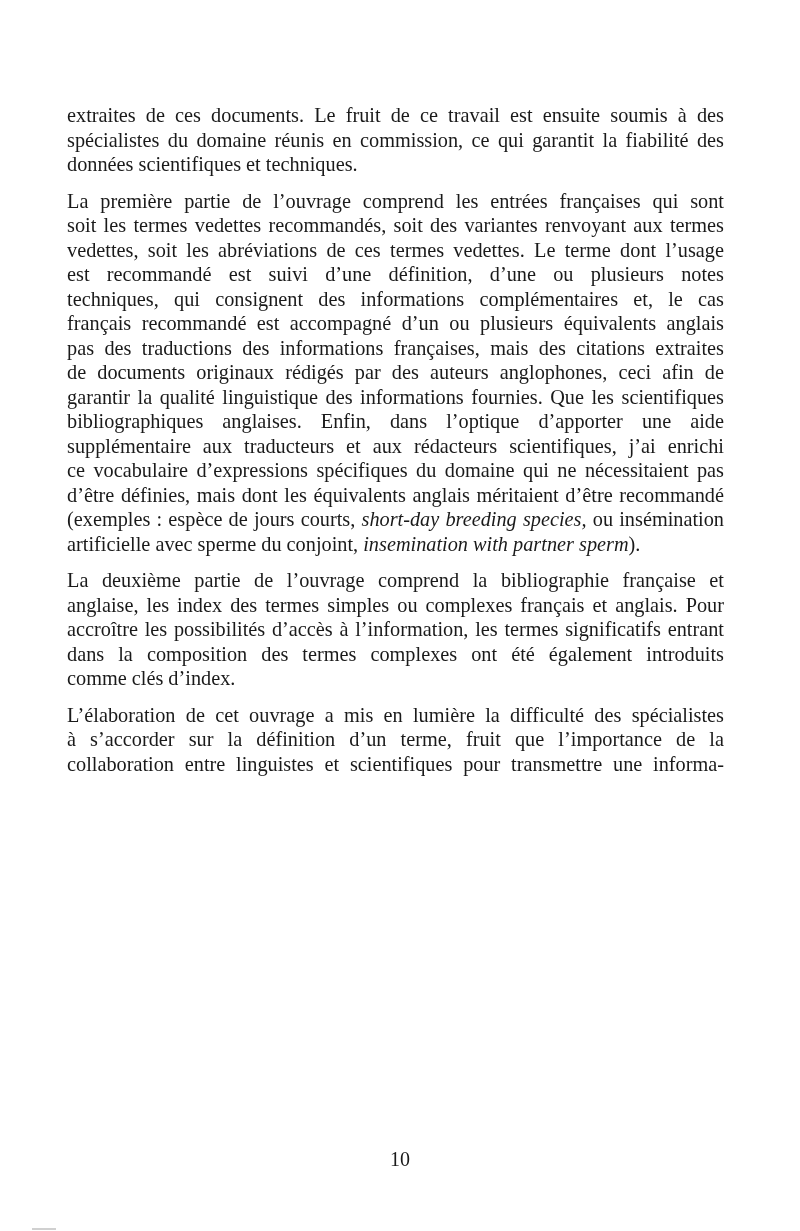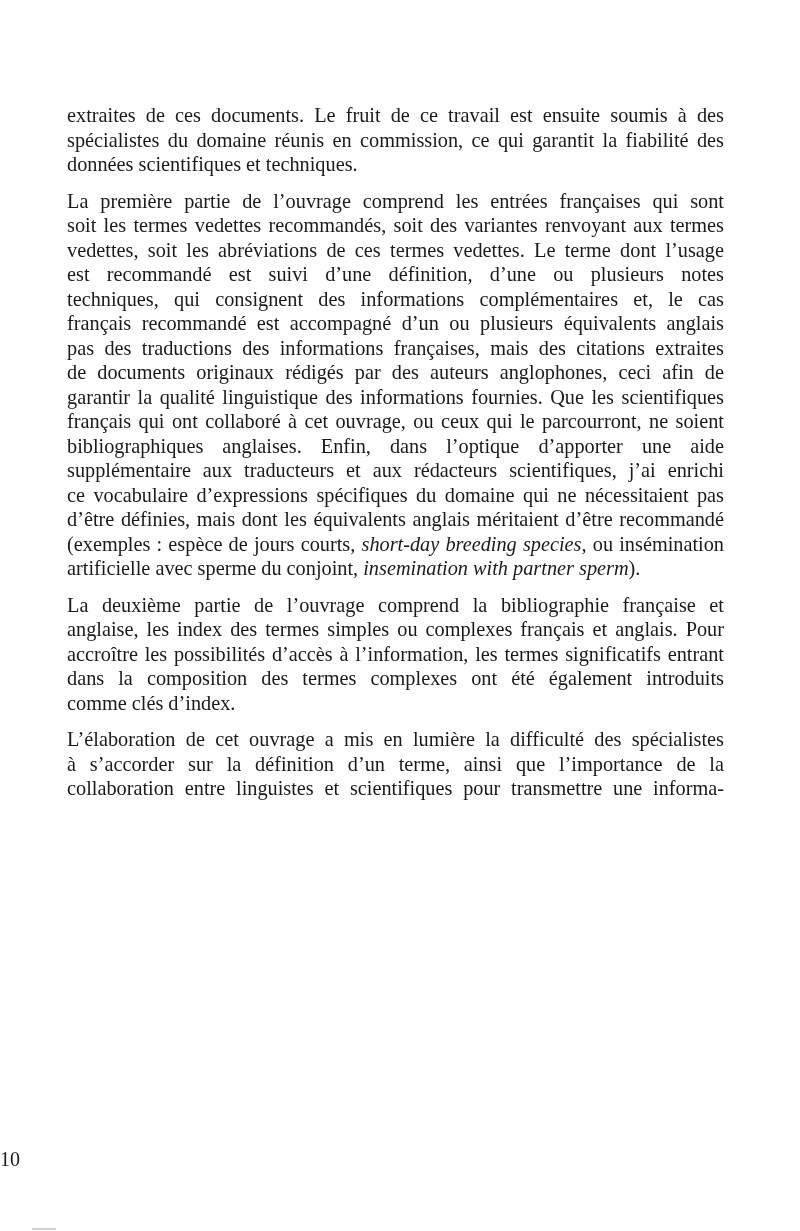--- a/index.html
+++ b/index.html
@@ -7,21 +7,21 @@
   .page {
     position: absolute; left: 67px; top: 103px; width: 669px;
     font-family: "Liberation Serif", "DejaVu Serif", serif;
     font-size: 20.3px; line-height: 24.5px; color: #1a1a1a;
   }
   .para { margin: 0 12px 12px 0; text-align: justify; hyphens: manual; }
   .line { display: block; text-align: justify; text-align-last: justify; white-space: nowrap; height: 24.5px; }
   .line.last { text-align-last: left; }
   em { font-style: italic; }
   .page-number {
-    position: absolute; top: 1148px; left: 0; width: 800px; 
+    position: absolute; top: 1148px; left: 0; width: 800px; text-align: center;
     font-family: "Liberation Serif", "DejaVu Serif", serif; font-size: 20px; color: #1a1a1a;
   }
   .scan-mark { position: absolute; left: 32px; top: 1228px; width: 24px; height: 2px; background: #d0d0d0; }
 </style>
 </head>
 <body>
 
 <div class="page">
 
   <div class="para">
@@ -33,39 +33,38 @@
   <div class="para">
     <span class="line">La première partie de l’ouvrage comprend les entrées françaises qui sont</span>
     <span class="line">soit les termes vedettes recommandés, soit des variantes renvoyant aux termes</span>
     <span class="line">vedettes, soit les abréviations de ces termes vedettes. Le terme dont l’usage</span>
     <span class="line">est recommandé est suivi d’une définition, d’une ou plusieurs notes</span>
     <span class="line">techniques, qui consignent des informations complémentaires et, le cas</span>
     <span class="line">français recommandé est accompagné d’un ou plusieurs équivalents anglais</span>
     <span class="line">pas des traductions des informations françaises, mais des citations extraites</span>
     <span class="line">de documents originaux rédigés par des auteurs anglophones, ceci afin de</span>
     <span class="line">garantir la qualité linguistique des informations fournies. Que les scientifiques</span>
-    <span class="line">français qui ont collaboré à cet ouvrage, ou ceux qui le parcourront, ne soient</span>
     <span class="line">bibliographiques anglaises. Enfin, dans l’optique d’apporter une aide</span>
     <span class="line">supplémentaire aux traducteurs et aux rédacteurs scientifiques, j’ai enrichi</span>
     <span class="line">ce vocabulaire d’expressions spécifiques du domaine qui ne nécessitaient pas</span>
     <span class="line">d’être définies, mais dont les équivalents anglais méritaient d’être recommandé</span>
     <span class="line"><span>(exemples : espèce de jours courts, </span><em>short-day breeding species,</em><span> ou insémination</span></span>
     <span class="line last"><span>artificielle avec sperme du conjoint, </span><em>insemination with partner sperm</em><span>).</span></span>
   </div>
 
   <div class="para">
     <span class="line">La deuxième partie de l’ouvrage comprend la bibliographie française et</span>
     <span class="line">anglaise, les index des termes simples ou complexes français et anglais. Pour</span>
     <span class="line">accroître les possibilités d’accès à l’information, les termes significatifs entrant</span>
     <span class="line">dans la composition des termes complexes ont été également introduits</span>
     <span class="line last">comme clés d’index.</span>
   </div>
 
   <div class="para">
     <span class="line">L’élaboration de cet ouvrage a mis en lumière la difficulté des spécialistes</span>
-    <span class="line">à s’accorder sur la définition d’un terme, ainsi que l’importance de la</span>
+    <span class="line">à s’accorder sur la définition d’un terme, fruit que l’importance de la</span>
     <span class="line">collaboration entre linguistes et scientifiques pour transmettre une informa-</span>
   </div>
 
 </div>
 
 <div class="page-number">10</div>
 <div class="scan-mark"></div>
 
 </body></html>

